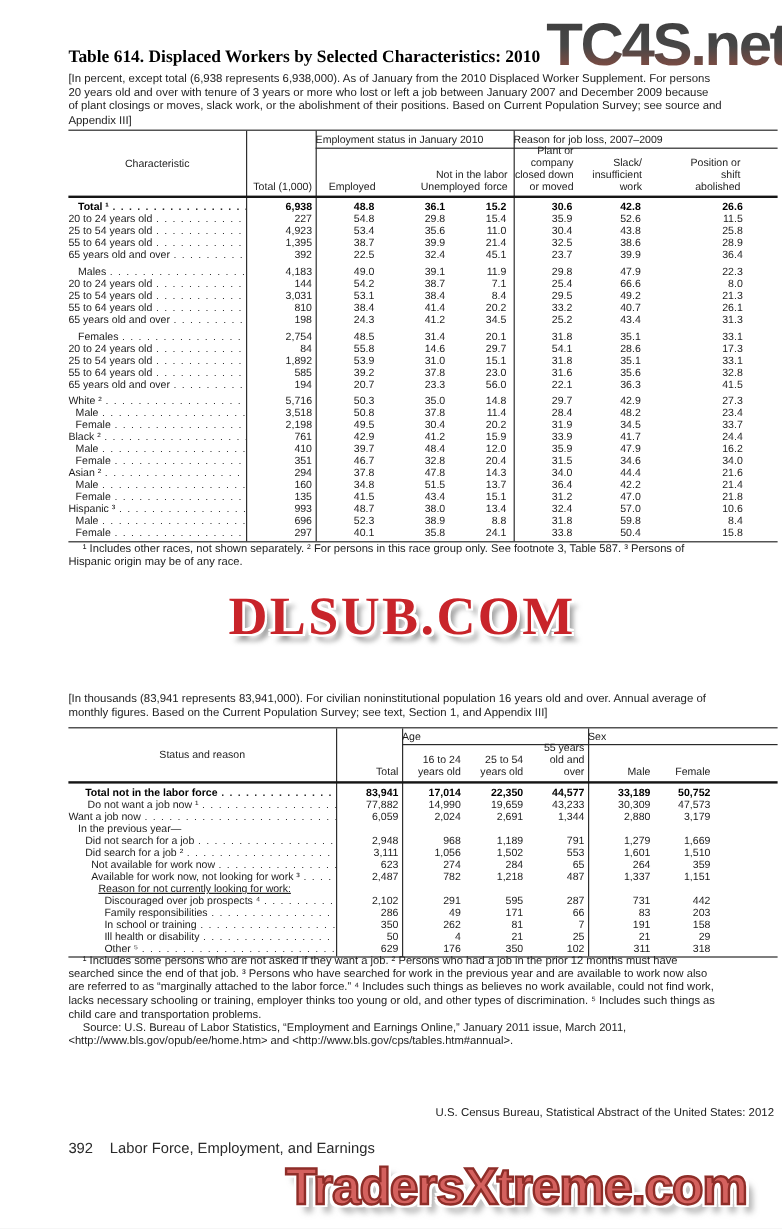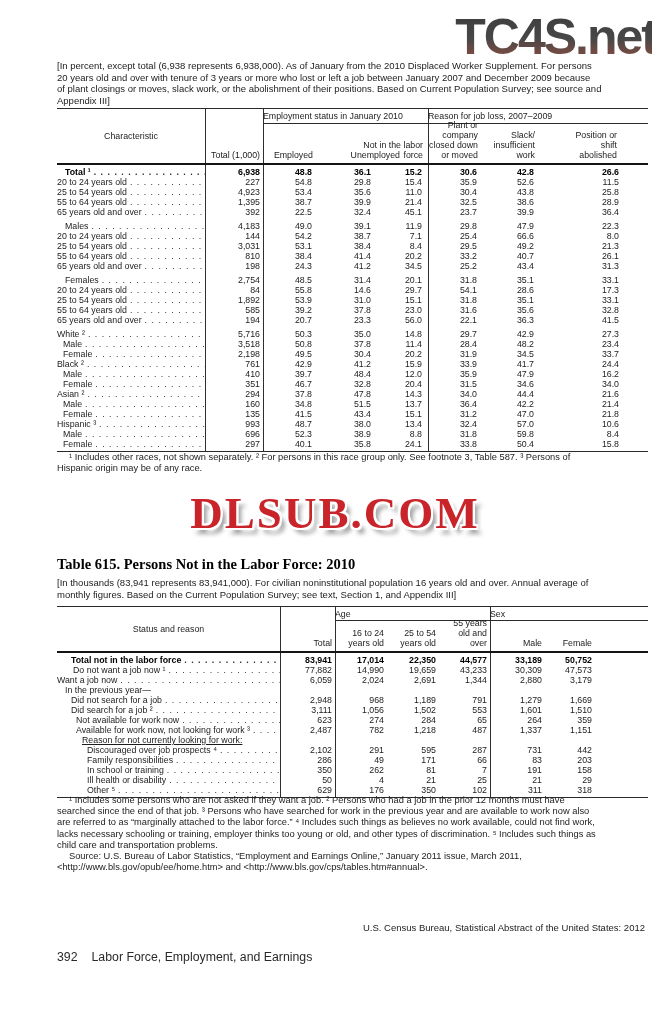--- a/index.html
+++ b/index.html
@@ -62,20 +62,21 @@
   
   .footer-left{position:absolute;left:57px;top:950px;font-size:12.3px;color:#2a2a2a;}
   .footer-left .sect{margin-left:14px;}
   .imprint{position:absolute;right:7px;top:922px;font-size:9.5px;color:#222;}
 </style>
 </head>
 <body>
 
 <div class="page">
 
+  <div class="ttl" style="top:40px;">Table 614. Displaced Workers by Selected Characteristics: 2010</div>
   <div class="note pre" style="top:60px;">[In percent, except total (6,938 represents 6,938,000). As of January from the 2010 Displaced Worker Supplement. For persons
 20 years old and over with tenure of 3 years or more who lost or left a job between January 2007 and December 2009 because
 of plant closings or moves, slack work, or the abolishment of their positions. Based on Current Population Survey; see source and
 Appendix III]</div>
 
   <div class="tbl t614" style="top:108px;">
     <div class="vr" style="left:148px;"></div>
     <div class="vr" style="left:206px;"></div>
     <div class="vr" style="left:371px;"></div>
     <div class="thead">
@@ -446,21 +447,20 @@
       </div>
   </div>
 
   <div class="fnblock" style="top:452px;">
     <p class="pre">¹ Includes other races, not shown separately. ² For persons in this race group only. See footnote 3, Table 587. ³ Persons of
 Hispanic origin may be of any race.</p>
   </div>
 
   <div class="wm-dlsub">DLSUB.COM</div>
 
-  <div class="ttl" style="top:556px;">Table 615. Persons Not in the Labor Force: 2010</div>
   <div class="note pre" style="top:577px;">[In thousands (83,941 represents 83,941,000). For civilian noninstitutional population 16 years old and over. Annual average of
 monthly figures. Based on the Current Population Survey; see text, Section 1, and Appendix III]</div>
 
   <div class="tbl t615" style="top:606px;">
     <div class="vr" style="left:223px;"></div>
     <div class="vr" style="left:278px;"></div>
     <div class="vr" style="left:433px;"></div>
     <div class="thead">
       <div class="hc h-center" style="left:0;width:223px;">Status and reason</div>
       <div class="hc" style="left:223px;width:52px;">Total</div>
@@ -640,14 +640,15 @@
     <p class="pre">Source: U.S. Bureau of Labor Statistics, “Employment and Earnings Online,” January 2011 issue, March 2011,
 &lt;http://www.bls.gov/opub/ee/home.htm&gt; and &lt;http://www.bls.gov/cps/tables.htm#annual&gt;.</p>
   </div>
 
   <div class="footer-left">
     <span>392</span><span class="sect">Labor Force, Employment, and Earnings</span>
   </div>
   <div class="imprint">U.S. Census Bureau, Statistical Abstract of the United States: 2012</div>
 
   <div class="wm-tc4s">TC4S.net</div>
+  <div class="wm-traders">TradersXtreme.com</div>
 
 </div>
 
 </body></html>

